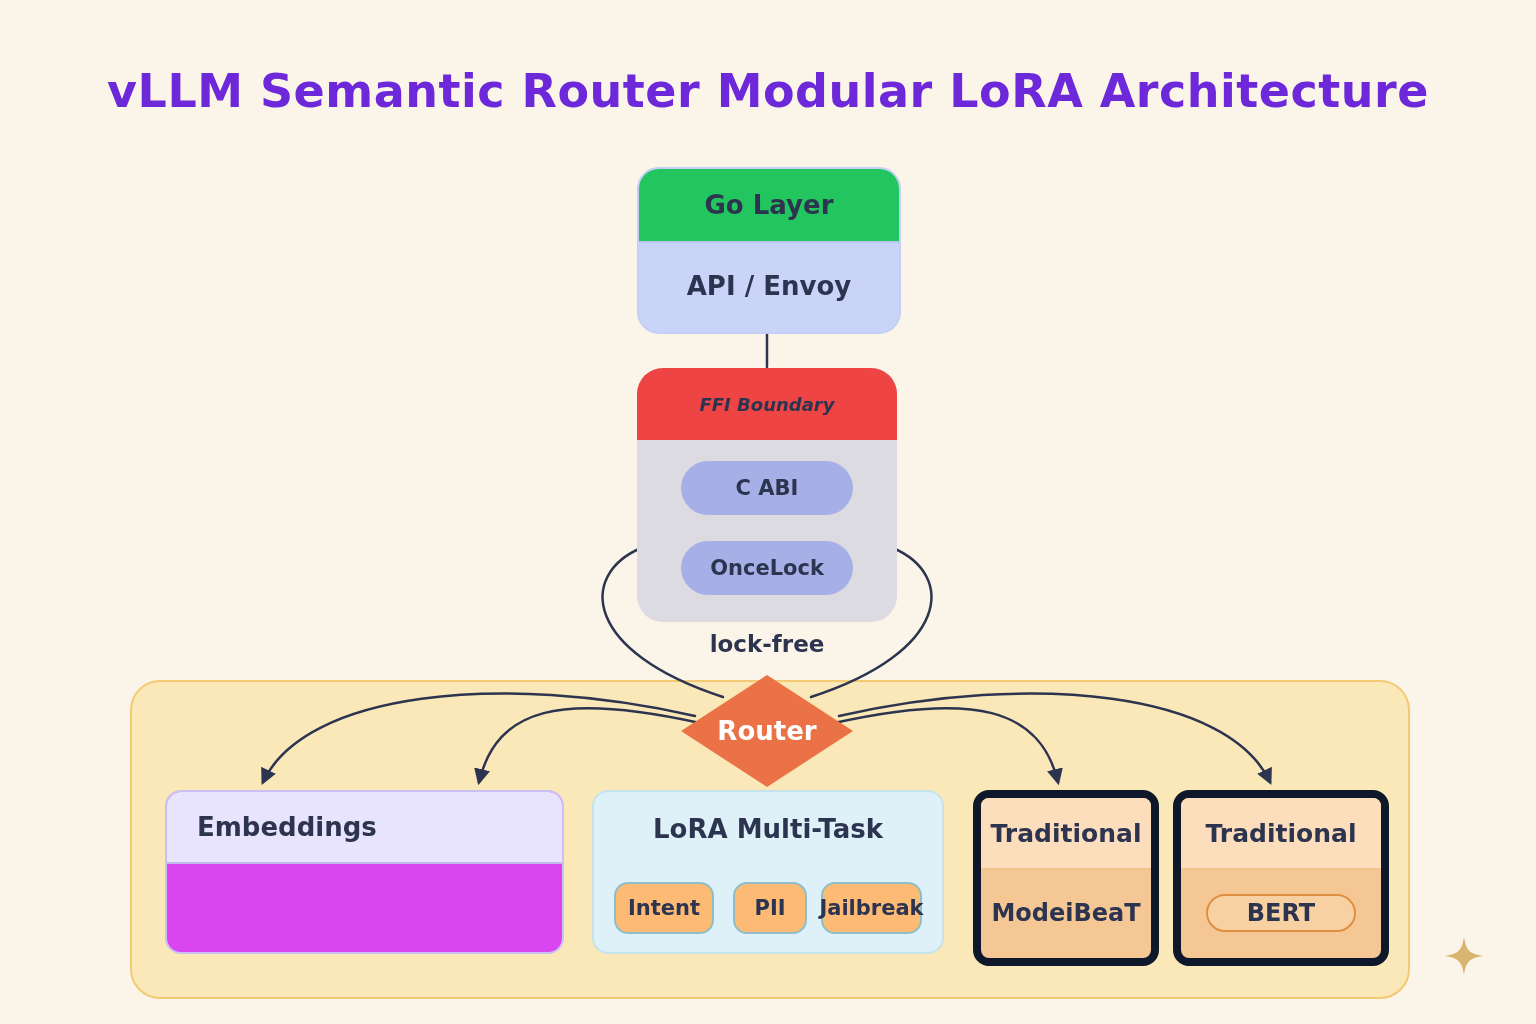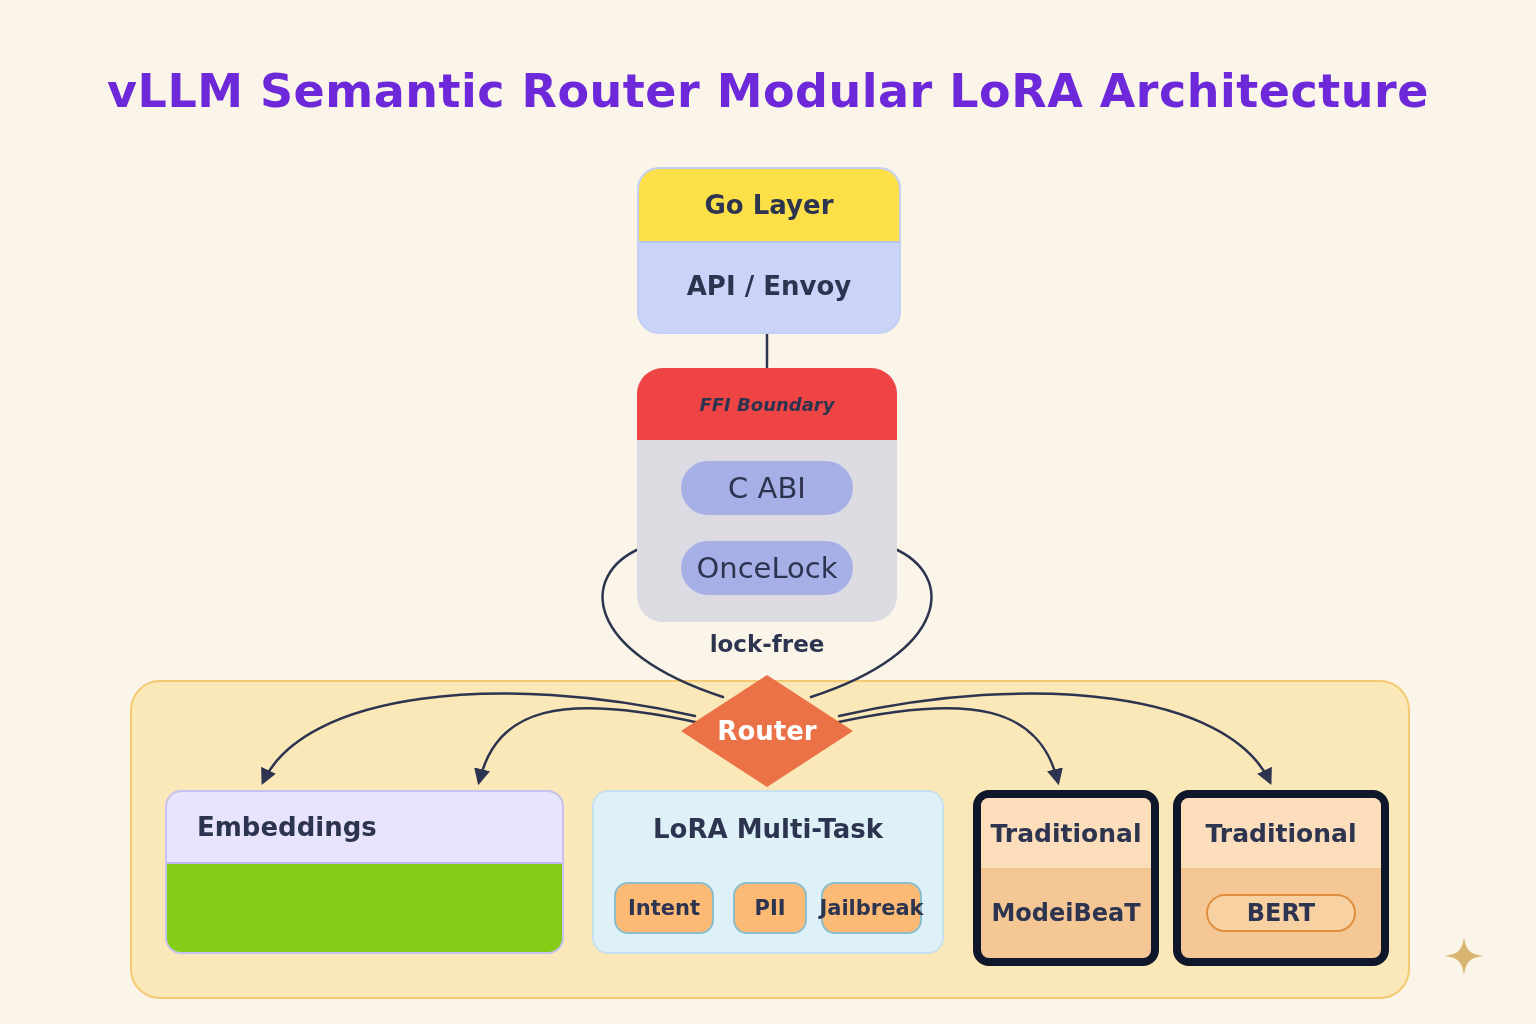--- a/index.html
+++ b/index.html
@@ -13,53 +13,53 @@
     text-align:center; font-size:46px; font-weight:800; letter-spacing:.5px;
     color:#6d28d9; z-index:3;
   }
   .overlay { position:absolute; left:0; top:0; z-index:2; pointer-events:none; }
 
   .node { position:absolute; overflow:hidden; z-index:3; }
 
   
   .go-layer { left:637px; top:167px; width:260px; height:163px;
     border-radius:22px; background:#c9d4f8; border:2px solid #c3cff4; }
-  .go-header { height:72px; background:#fde047; border-bottom:2px solid #b9c6f0;
+  .go-header { height:72px; background:#22c55e; border-bottom:2px solid #b9c6f0;
     display:flex; align-items:center; justify-content:center; font-size:26px; font-weight:700; }
   .go-body { height:85px; display:flex; align-items:center; justify-content:center;
     font-size:26px; font-weight:700; }
 
   
   .ffi { left:637px; top:368px; width:260px; height:254px; border-radius:26px;
     background:#dbdbe1; }
   .ffi-header { height:72px; background:#ef4444;
     display:flex; align-items:center; justify-content:center; font-size:18px; font-weight:700;font-style:italic; }
   .ffi-pill { position:absolute; left:44px; width:172px; height:54px; border-radius:27px;
     background:#a6b0e7; display:flex; align-items:center; justify-content:center;
-    font-size:29px; font-weight:400; color:#2d3450; }
+    font-size:21px; font-weight:700; color:#2d3450; }
   .pill-cabi { top:93px; }
   .pill-oncelock { top:173px; }
 
   .lock-free { position:absolute; left:637px; top:631px; width:260px; text-align:center;
     font-size:23px; font-weight:700; z-index:3; }
 
   
   .groups-container { position:absolute; left:130px; top:680px; width:1276px; height:315px;
     background:#fbe8b8; border:2px solid #f3ca73; border-radius:30px; z-index:1; }
 
   
   .router-diamond { position:absolute; left:681px; top:675px; width:172px; height:112px;
     background:#eb7147; clip-path:polygon(50% 0, 100% 50%, 50% 100%, 0 50%);
     display:flex; align-items:center; justify-content:center;
     color:#ffffff; font-size:26px; font-weight:700; z-index:4; }
 
   
   .gbox { position:absolute; top:790px; height:160px; border-radius:16px; overflow:hidden; z-index:3; }
 
-  .embeddings { left:165px; width:395px; background:#84cc16; border:2px solid #c9c0f3; }
+  .embeddings { left:165px; width:395px; background:#d946ef; border:2px solid #c9c0f3; }
   .emb-header { height:70px; background:#e9e4fd; border-bottom:2px solid #c2b8f0;
     display:flex; align-items:center; padding-left:30px; font-size:26px; font-weight:700; }
   .emb-body { position:relative; height:86px; }
   .emb-pill { position:absolute; top:18px; height:50px; border-radius:25px;
     background:#c5bcf3; border:2px solid #a89cec; box-sizing:border-box;
     display:flex; align-items:center; justify-content:center; font-size:22px; font-weight:700; }
   .pill-qwen { left:20px; width:185px; }
   .pill-gemma { left:218px; width:162px; }
 
   .lora { left:592px; width:348px; background:#dff1f8; border:2px solid #c6e3ed; }

